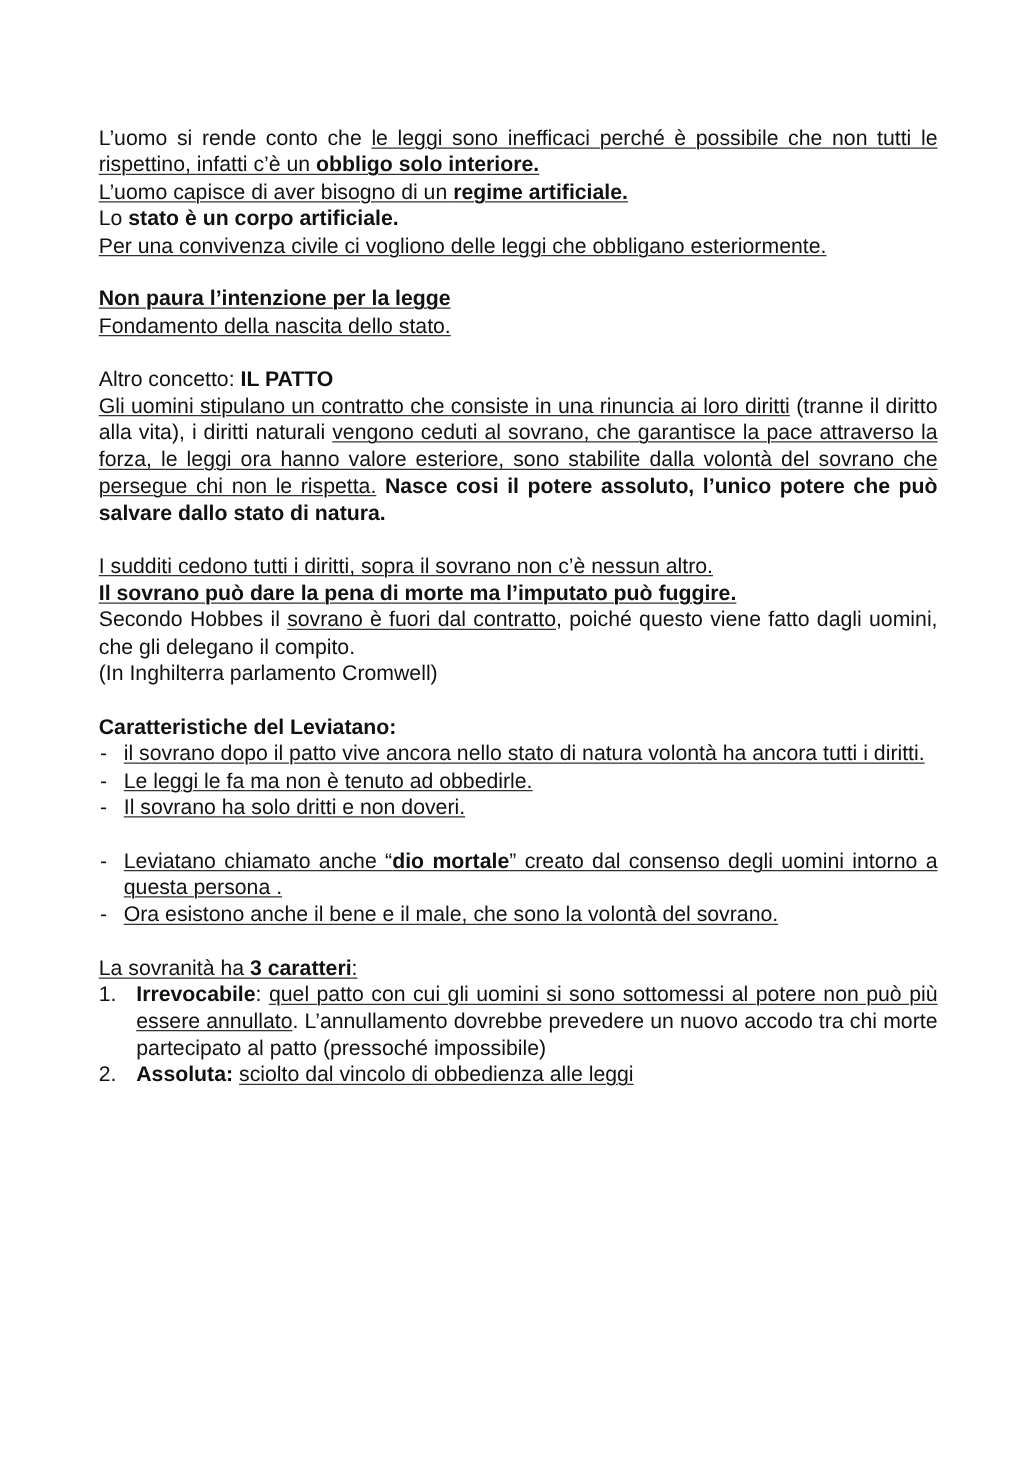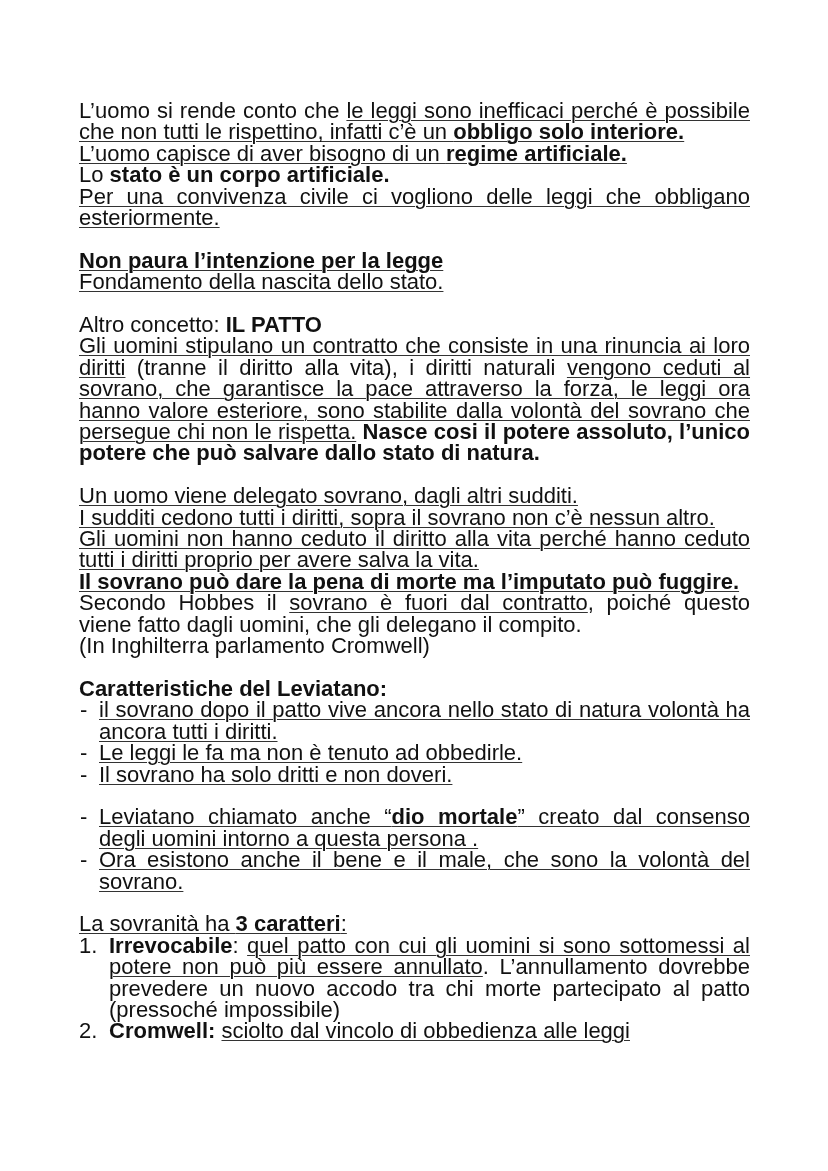--- a/index.html
+++ b/index.html
@@ -3,21 +3,21 @@
 <meta charset="utf-8">
 <style>
   html, body { margin: 0; padding: 0; background: #ffffff; }
   body { width: 828px; height: 1171px; position: relative; overflow: hidden; }
   .page {
     position: absolute;
     left: 79px;
     top: 100px;
     width: 671px;
     font-family: "Liberation Sans", sans-serif;
-    font-size: 22px;
+    font-size: 17px;
     line-height: 21.4px;
     color: #111111;
     text-align: justify;
   }
   .p { margin: 0; }
   .gap { height: 21.4px; }
   .u { text-decoration: underline; text-decoration-color: #333; text-underline-offset: 2px; text-decoration-thickness: 1px; }
   .b { font-weight: bold; }
   .list-item { position: relative; }
   .dash-item { padding-left: 20px; }
@@ -33,31 +33,29 @@
     <p class="p"><span class="u">L’uomo capisce di aver bisogno di un </span><span class="u b">regime artificiale.</span></p>
     <p class="p"><span>Lo </span><span class="b">stato è un corpo artificiale.</span></p>
     <p class="p"><span class="u">Per una convivenza civile ci vogliono delle leggi che obbligano esteriormente.</span></p>
     <div class="gap"></div>
     <p class="p"><span class="u b">Non paura l’intenzione per la legge</span></p>
     <p class="p"><span class="u">Fondamento della nascita dello stato.</span></p>
     <div class="gap"></div>
     <p class="p"><span>Altro concetto: </span><span class="b">IL PATTO</span></p>
     <p class="p"><span class="u">Gli uomini stipulano un contratto che consiste in una rinuncia ai loro diritti</span><span> (tranne il diritto alla vita), i diritti naturali </span><span class="u">vengono ceduti al sovrano, che garantisce la pace attraverso la forza, le leggi ora hanno valore esteriore, sono stabilite dalla volontà del sovrano che persegue chi non le rispetta.</span><span> </span><span class="b">Nasce cosi il potere assoluto, l’unico potere che può salvare dallo stato di natura.</span></p>
     <div class="gap"></div>
-    <p class="p"><span class="u">Un uomo viene delegato sovrano, dagli altri sudditi.</span></p>
     <p class="p"><span class="u">I sudditi cedono tutti i diritti, sopra il sovrano non c’è nessun altro.</span></p>
-    <p class="p"><span class="u">Gli uomini non hanno ceduto il diritto alla vita perché hanno ceduto tutti i diritti proprio per avere salva la vita.</span></p>
     <p class="p"><span class="u b">Il sovrano può dare la pena di morte ma l’imputato può fuggire.</span></p>
     <p class="p"><span>Secondo Hobbes il </span><span class="u">sovrano è fuori dal contratto</span><span>, poiché questo viene fatto dagli uomini, che gli delegano il compito.</span></p>
     <p class="p"><span>(In Inghilterra parlamento Cromwell)</span></p>
     <div class="gap"></div>
     <p class="p"><span class="b">Caratteristiche del Leviatano:</span></p>
     <p class="p list-item dash-item"><span class="marker">-</span><span class="u">il sovrano dopo il patto vive ancora nello stato di natura volontà ha ancora tutti i diritti.</span></p>
     <p class="p list-item dash-item"><span class="marker">-</span><span class="u">Le leggi le fa ma non è tenuto ad obbedirle.</span></p>
     <p class="p list-item dash-item"><span class="marker">-</span><span class="u">Il sovrano ha solo dritti e non doveri.</span></p>
     <div class="gap"></div>
     <p class="p list-item dash-item"><span class="marker">-</span><span class="u">Leviatano chiamato anche “</span><span class="u b">dio mortale</span><span class="u">” creato dal consenso degli uomini intorno a questa persona .</span></p>
     <p class="p list-item dash-item"><span class="marker">-</span><span class="u">Ora esistono anche il bene e il male, che sono la volontà del sovrano.</span></p>
     <div class="gap"></div>
     <p class="p"><span class="u">La sovranità ha </span><span class="u b">3 caratteri</span><span class="u">:</span></p>
     <p class="p list-item num-item"><span class="marker">1.</span><span class="b">Irrevocabile</span><span>: </span><span class="u">quel patto con cui gli uomini si sono sottomessi al potere non può più essere annullato</span><span>. L’annullamento dovrebbe prevedere un nuovo accodo tra chi morte partecipato al patto (pressoché impossibile)</span></p>
-    <p class="p list-item num-item"><span class="marker">2.</span><span class="b">Cromwell:</span><span> </span><span class="u">sciolto dal vincolo di obbedienza alle leggi</span></p>
+    <p class="p list-item num-item"><span class="marker">2.</span><span class="b">Assoluta:</span><span> </span><span class="u">sciolto dal vincolo di obbedienza alle leggi</span></p>
   </div>
 
 </body></html>

